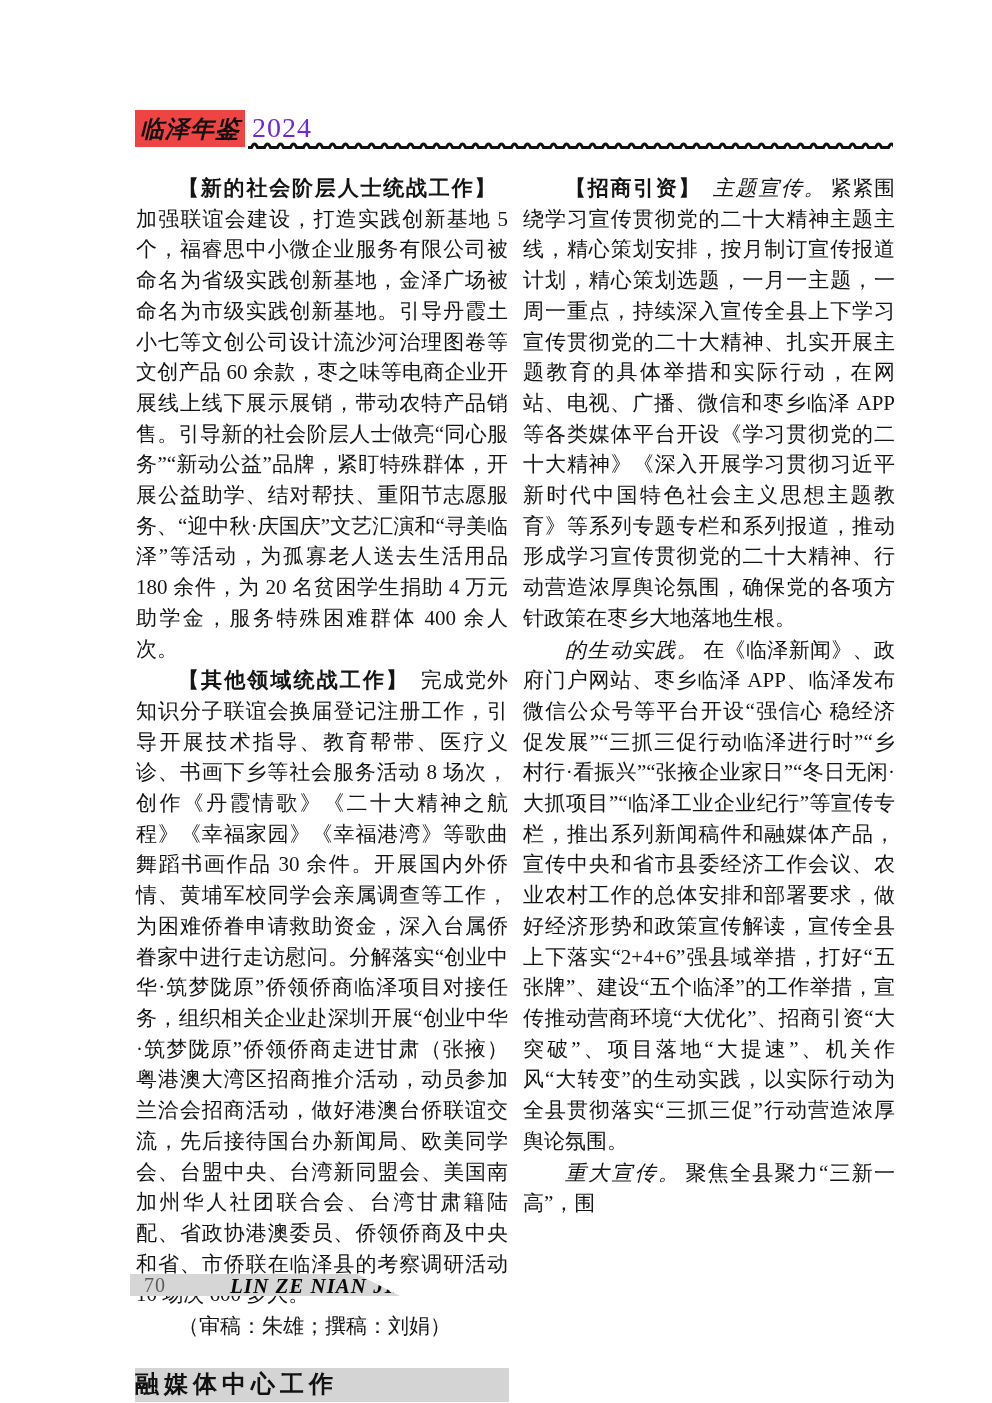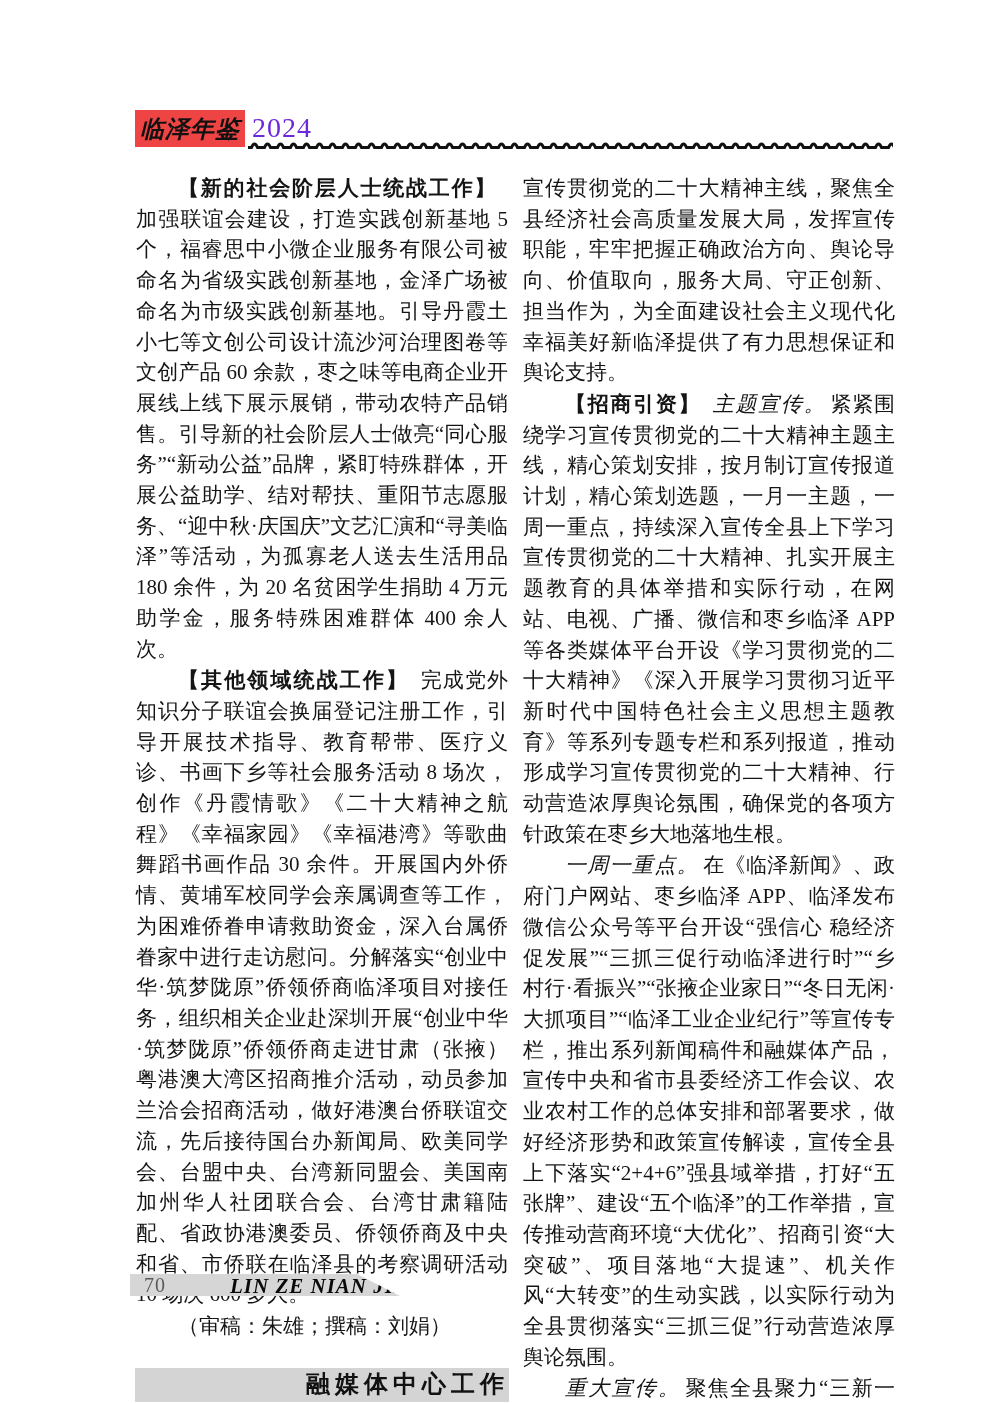--- a/index.html
+++ b/index.html
@@ -35,21 +35,21 @@
   .col p { margin:1px; text-indent:2em; }
   .entry-head {
     font-family:"Liberation Sans","DejaVu Sans",sans-serif;
     font-weight:bold; letter-spacing:1px; margin-right:0.55em;
   }
   .lead-kai { font-style:italic; letter-spacing:1px; margin-right:0.2em; }
   .byline { text-indent:0; padding-right:8px; }
   
   .section-box {
     margin-top:26px; margin-bottom:27px; height:34px;
-    background:#d4d4d4; display:flex; align-items:center; justify-content:flex-end;
+    background:#d4d4d4; display:flex; align-items:center; justify-content:flex-start;
   }
   .section-box span {
     font-family:"Liberation Sans","DejaVu Sans",sans-serif;
     font-weight:bold; font-size:24px; letter-spacing:5px; color:#111;
   }
   
   .footer-banner {
     position:absolute; left:130px; top:1274px; width:270px; height:22px;
     background:#d6d6d6;
     clip-path:polygon(0 0, 227px 0, 270px 100%, 0 100%);
@@ -87,23 +87,22 @@
     <p><span class="entry-head">【新的社会阶层人士统战工作】</span><span>加强联谊会建设，打造实践创新基地 5 个，福睿思中小微企业服务有限公司被命名为省级实践创新基地，金泽广场被命名为市级实践创新基地。引导丹霞土小七等文创公司设计流沙河治理图卷等文创产品 60 余款，枣之味等电商企业开展线上线下展示展销，带动农特产品销售。引导新的社会阶层人士做亮“同心服务”“新动公益”品牌，紧盯特殊群体，开展公益助学、结对帮扶、重阳节志愿服务、“迎中秋·庆国庆”文艺汇演和“寻美临泽”等活动，为孤寡老人送去生活用品 180 余件，为 20 名贫困学生捐助 4 万元助学金，服务特殊困难群体 400 余人次。</span></p>
     <p><span class="entry-head">【其他领域统战工作】</span><span>完成党外知识分子联谊会换届登记注册工作，引导开展技术指导、教育帮带、医疗义诊、书画下乡等社会服务活动 8 场次，创作《丹霞情歌》《二十大精神之航程》《幸福家园》《幸福港湾》等歌曲舞蹈书画作品 30 余件。开展国内外侨情、黄埔军校同学会亲属调查等工作，为困难侨眷申请救助资金，深入台属侨眷家中进行走访慰问。分解落实“创业中华·筑梦陇原”侨领侨商临泽项目对接任务，组织相关企业赴深圳开展“创业中华·筑梦陇原”侨领侨商走进甘肃（张掖）粤港澳大湾区招商推介活动，动员参加兰洽会招商活动，做好港澳台侨联谊交流，先后接待国台办新闻局、欧美同学会、台盟中央、台湾新同盟会、美国南加州华人社团联合会、台湾甘肃籍陆配、省政协港澳委员、侨领侨商及中央和省、市侨联在临泽县的考察调研活动 10 场次 600 多人。</span></p>
     <p class="byline">（审稿：朱雄；撰稿：刘娟）</p>
     <div class="section-box">
       <span>融媒体中心工作</span>
     </div>
 
   </div>
 
   <div class="col col-right">
-    <p style="text-indent:0;">宣传贯彻党的二十大精神主线，聚焦全县经济社会高质量发展大局，发挥宣传职能，牢牢把握正确政治方向、舆论导向、价值取向，服务大局、守正创新、担当作为，为全面建设社会主义现代化幸福美好新临泽提供了有力思想保证和舆论支持。</p>
     <p><span class="entry-head">【招商引资】</span><span class="lead-kai">主题宣传。</span><span>紧紧围绕学习宣传贯彻党的二十大精神主题主线，精心策划安排，按月制订宣传报道计划，精心策划选题，一月一主题，一周一重点，持续深入宣传全县上下学习宣传贯彻党的二十大精神、扎实开展主题教育的具体举措和实际行动，在网站、电视、广播、微信和枣乡临泽 APP 等各类媒体平台开设《学习贯彻党的二十大精神》《深入开展学习贯彻习近平新时代中国特色社会主义思想主题教育》等系列专题专栏和系列报道，推动形成学习宣传贯彻党的二十大精神、行动营造浓厚舆论氛围，确保党的各项方针政策在枣乡大地落地生根。</span></p>
-    <p><span class="lead-kai">一周一重点。</span><span>在《临泽新闻》、政府门户网站、枣乡临泽 APP、临泽发布微信公众号等平台开设“强信心 稳经济 促发展”“三抓三促行动临泽进行时”“乡村行·看振兴”“张掖企业家日”“冬日无闲·大抓项目”“临泽工业企业纪行”等宣传专栏，推出系列新闻稿件和融媒体产品，宣传中央和省市县委经济工作会议、农业农村工作的总体安排和部署要求，做好经济形势和政策宣传解读，宣传全县上下落实“2+4+6”强县域举措，打好“五张牌”、建设“五个临泽”的工作举措，宣传推动营商环境“大优化”、招商引资“大突破”、项目落地“大提速”、机关作风“大转变”的生动实践，以实际行动为全县贯彻落实“三抓三促”行动营造浓厚舆论氛围。</span></p>
+    <p><span class="lead-kai">的生动实践。</span><span>在《临泽新闻》、政府门户网站、枣乡临泽 APP、临泽发布微信公众号等平台开设“强信心 稳经济 促发展”“三抓三促行动临泽进行时”“乡村行·看振兴”“张掖企业家日”“冬日无闲·大抓项目”“临泽工业企业纪行”等宣传专栏，推出系列新闻稿件和融媒体产品，宣传中央和省市县委经济工作会议、农业农村工作的总体安排和部署要求，做好经济形势和政策宣传解读，宣传全县上下落实“2+4+6”强县域举措，打好“五张牌”、建设“五个临泽”的工作举措，宣传推动营商环境“大优化”、招商引资“大突破”、项目落地“大提速”、机关作风“大转变”的生动实践，以实际行动为全县贯彻落实“三抓三促”行动营造浓厚舆论氛围。</span></p>
     <p><span class="lead-kai">重大宣传。</span><span>聚焦全县聚力“三新一高”，围</span></p>
   </div>
 
   <div class="footer-banner">
     <span class="page-number">70</span>
     <span class="footer-title">LIN ZE NIAN JIAN</span>
   </div>
 
 </div>
 

